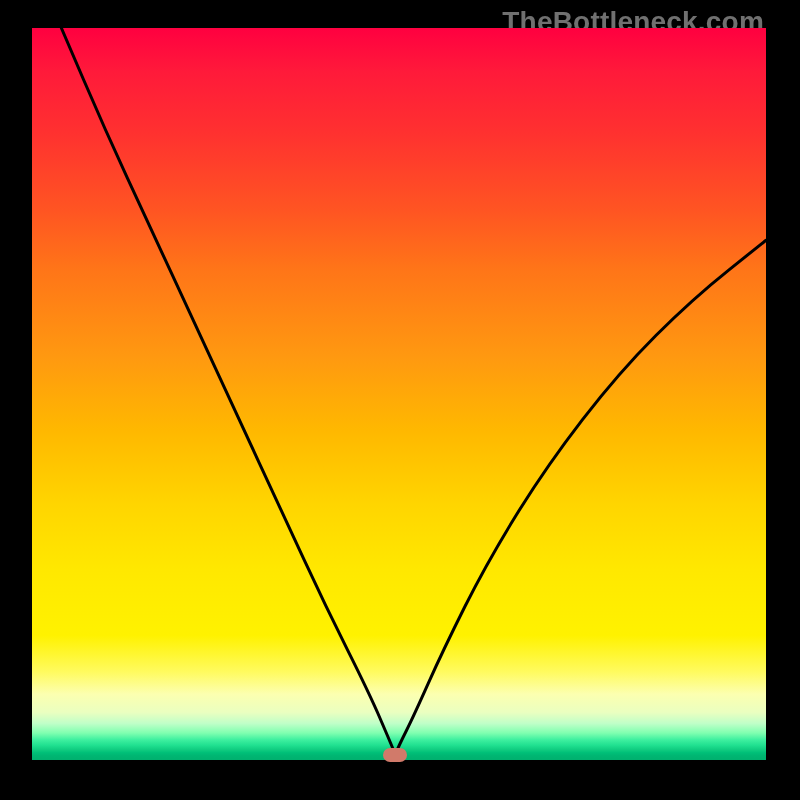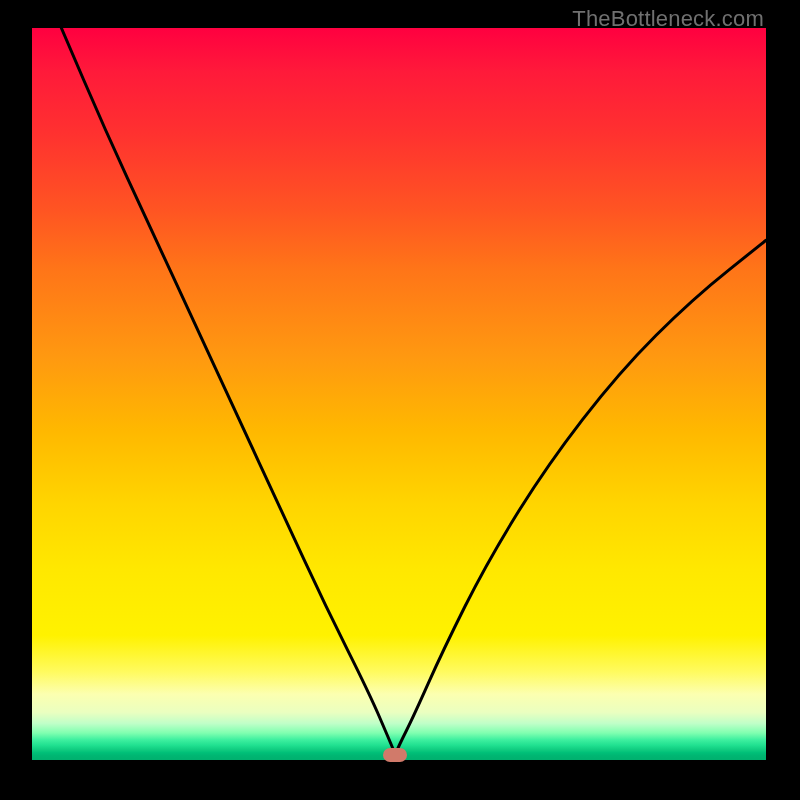--- a/index.html
+++ b/index.html
@@ -45,22 +45,22 @@
       #00c078 99%,
       #00b672 99.4%,
       #00b06e 100%
     );
   }
   .watermark {
     position: absolute;
     top: 6px;
     right: 36px;
     color: #707070;
-    font-size: 22px;
-    font-weight: 400;
+    font-size: 28px;
+    font-weight: 700;
     letter-spacing: 0.2px;
   }
   svg.curve {
     position: absolute;
     left: 0;
     top: 0;
     width: 734px;
     height: 732px;
   }
   .marker {

